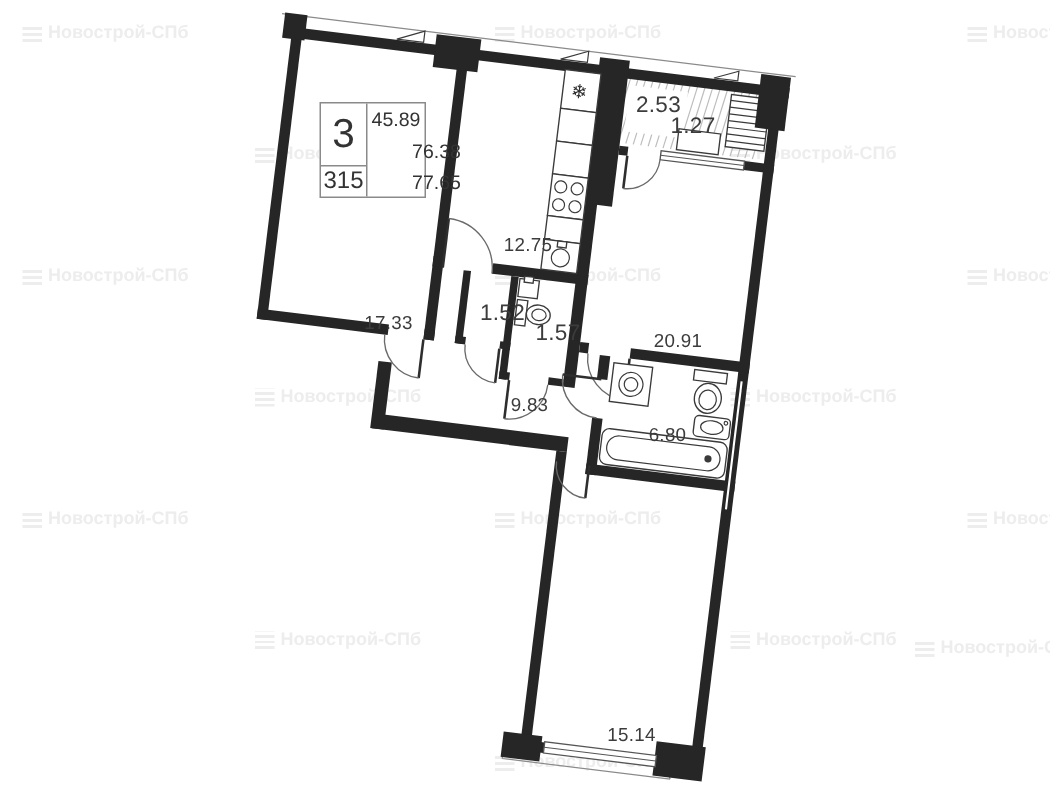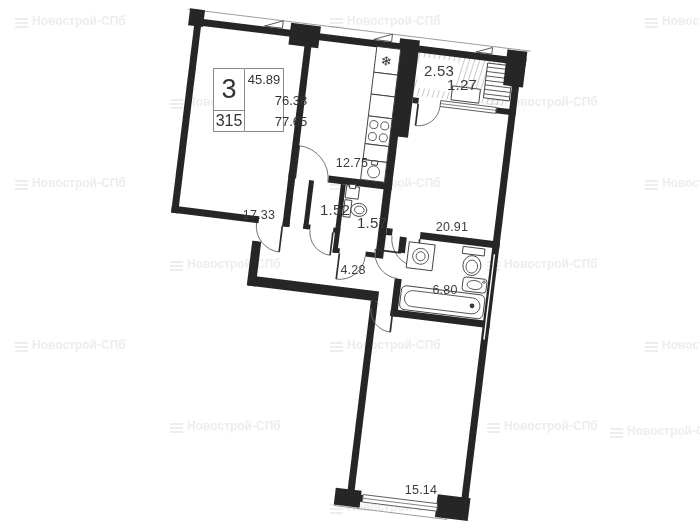--- a/index.html
+++ b/index.html
@@ -273,19 +273,19 @@
       <div class="s-val">76.38</div>
       <div class="s-val">77.65</div>
     </div>
   </div>
 
   <div class="lbl" style="left:259px;top:215px">17.33</div>
   <div class="lbl" style="left:352px;top:163px">12.75</div>
   <div class="lbl sm" style="left:335px;top:209px">1.52</div>
   <div class="lbl sm" style="left:372px;top:222px">1.57</div>
   <div class="lbl" style="left:452px;top:227px">20.91</div>
-  <div class="lbl" style="left:353px;top:270px">4.28</div>
+  <div class="lbl" style="left:353px;top:270px">9.83</div>
   <div class="lbl" style="left:445px;top:290px">6.80</div>
   <div class="lbl" style="left:421px;top:490px">15.14</div>
   <div class="lbl xs" style="left:439px;top:70px">2.53</div>
   <div class="lbl xs" style="left:462px;top:84px">1.27</div>
 
 </div>
 
 </body></html>

